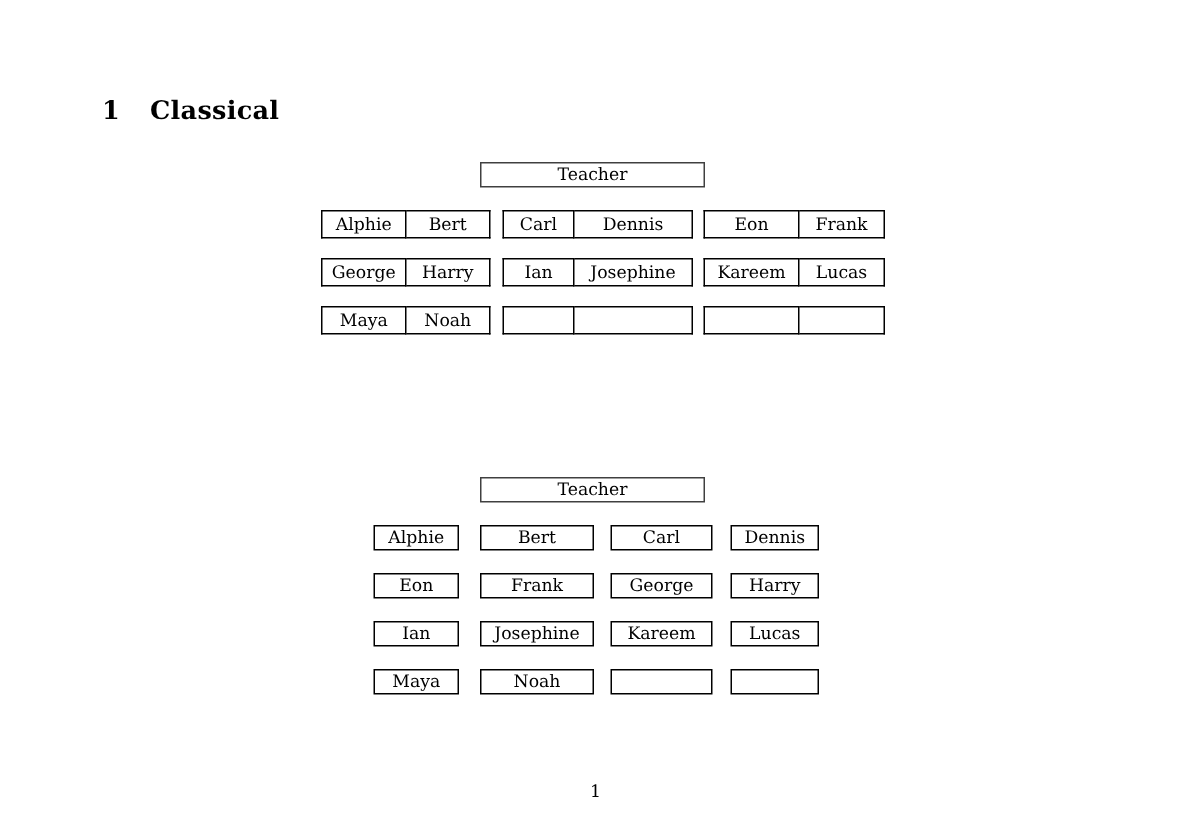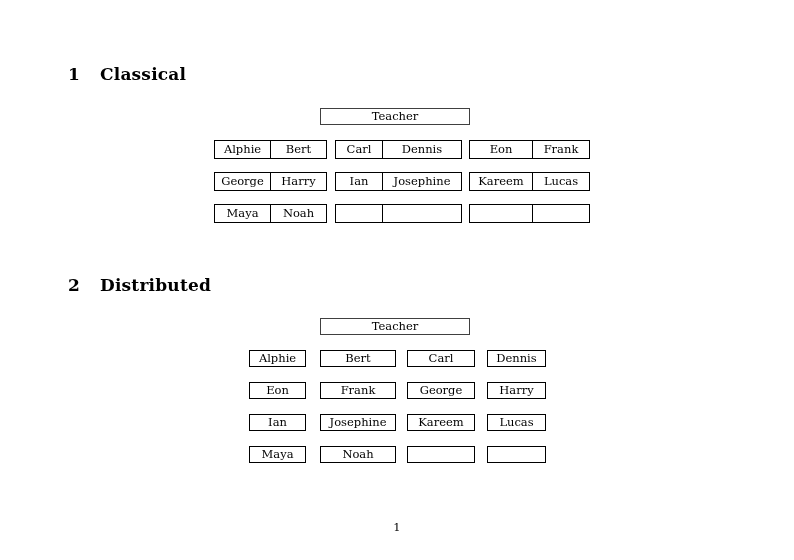--- a/index.html
+++ b/index.html
@@ -198,23 +198,20 @@
     </table>
   <table class="tbl grp-c row-3">
       <tbody>
         <tr>
     <td class="c1"></td>
     <td class="c2"></td>
   </tr>
       </tbody>
     </table>
 
-  <div class="section-heading" id="heading-distributed">
-    <span class="sec-num">2</span><span class="sec-title">Distributed</span>
-  </div>
 
   <div class="teacher-box" id="teacher-distributed">Teacher</div>
 
   <div class="dcell dcol-1 drow-1">Alphie</div>
   <div class="dcell dcol-2 drow-1">Bert</div>
   <div class="dcell dcol-3 drow-1">Carl</div>
   <div class="dcell dcol-4 drow-1">Dennis</div>
 
   <div class="dcell dcol-1 drow-2">Eon</div>
   <div class="dcell dcol-2 drow-2">Frank</div>

